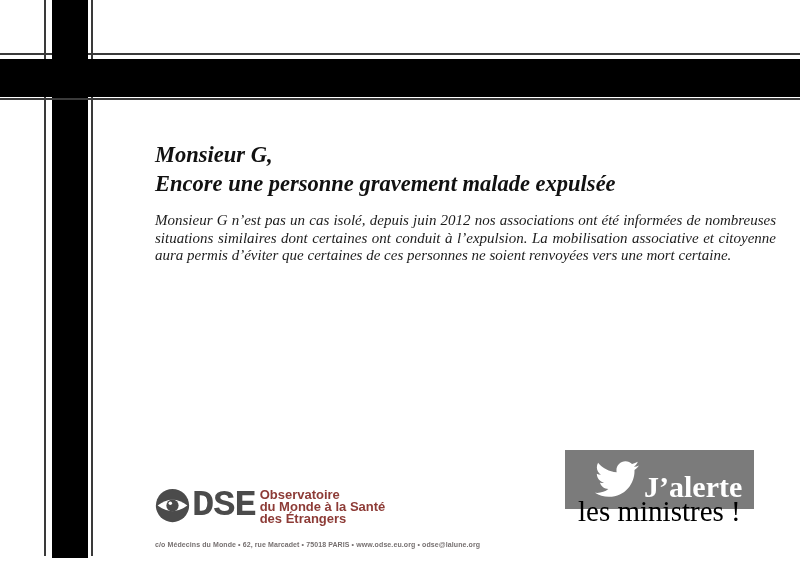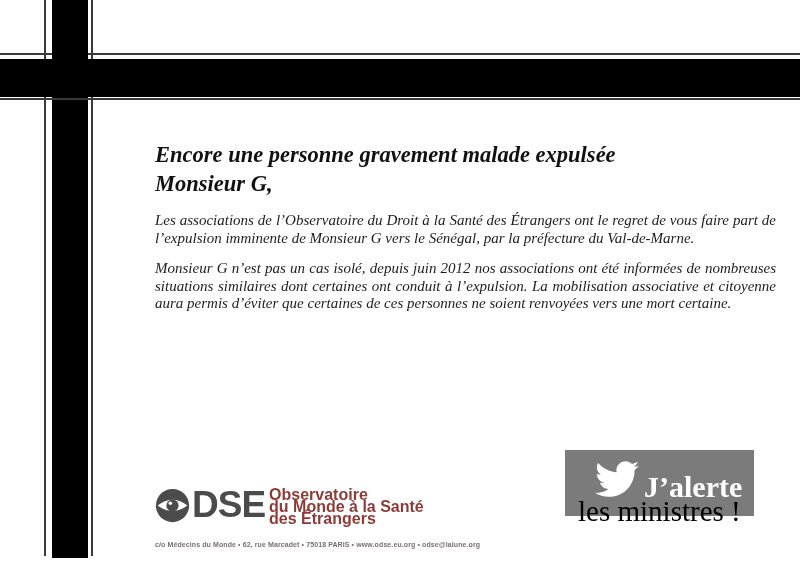--- a/index.html
+++ b/index.html
@@ -55,42 +55,43 @@
   }
   .odse-row { display: flex; align-items: flex-start; }
   .odse-eye { width: 35px; height: 35px; flex: 0 0 auto; }
   .odse-acronym {
     font-weight: bold;
     font-size: 37px;
     line-height: 34px;
     letter-spacing: -1px;
     color: #4b4b4b;
     margin: 0 4px 16px 2px;
+    font-family: Liberation Mono, monospace;
   }
   .odse-name {
     font-weight: bold;
-    font-size: 16px;
+    font-size: 13px;
     line-height: 12px;
     color: #8d3b36;
     padding-top: 1px;
   }
   .odse-address {
     margin-top: 3px;
     font-weight: bold;
     font-size: 7px;
     letter-spacing: 0.1px;
     color: #767070;
     white-space: nowrap;
   }
 
   
   .tw-badge {
     position: absolute;
     left: 565px; top: 450px;
-    width: 189px; height: 66px;
+    width: 189px; height: 59px;
     background: #7b7b7b;
     cursor: pointer;
   }
   .tw-bird { position: absolute; left: 24px; top: 7px; width: 56px; height: 44px; }
   .tw-line1 {
     position: absolute; left: 79px; top: 22px;
     font-family: "Liberation Serif", serif;
     font-weight: bold;
     font-size: 30px; line-height: 30px;
     color: #ffffff;
@@ -109,24 +110,23 @@
 
 <div class="vrule left"></div>
 <div class="vrule right"></div>
 <div class="hrule top"></div>
 <div class="vbar"></div>
 <div class="hbar"></div>
 <div class="hrule bottom"></div>
 
 <div class="content">
   <div class="title">
+    <div>Monsieur G,</div>
     <div>Encore une personne gravement malade expulsée</div>
-    <div>Monsieur G,</div>
   </div>
-  <p>Les associations de l’Observatoire du Droit à la Santé des Étrangers ont le regret de vous faire part de l’expulsion imminente de Monsieur G vers le Sénégal, par la préfecture du Val-de-Marne.</p>
   <p>Monsieur G n’est pas un cas isolé, depuis juin 2012 nos associations ont été informées de nombreuses situations similaires dont certaines ont conduit à l’expulsion. La mobilisation associative et citoyenne aura permis d’éviter que certaines de ces personnes ne soient renvoyées vers une mort certaine.</p>
 </div>
 
 <div class="odse">
   <div class="odse-row">
     <span class="odse-eye">
       <svg viewBox="0 0 40 40" width="35" height="35" aria-hidden="true">
         <circle cx="20" cy="20" r="19" fill="#4b4b4b"></circle>
         <path d="M3,20 Q20,7 37,20 Q20,33 3,20 Z" fill="#ffffff"></path>
         <circle cx="20" cy="20" r="7" fill="#4b4b4b"></circle>

